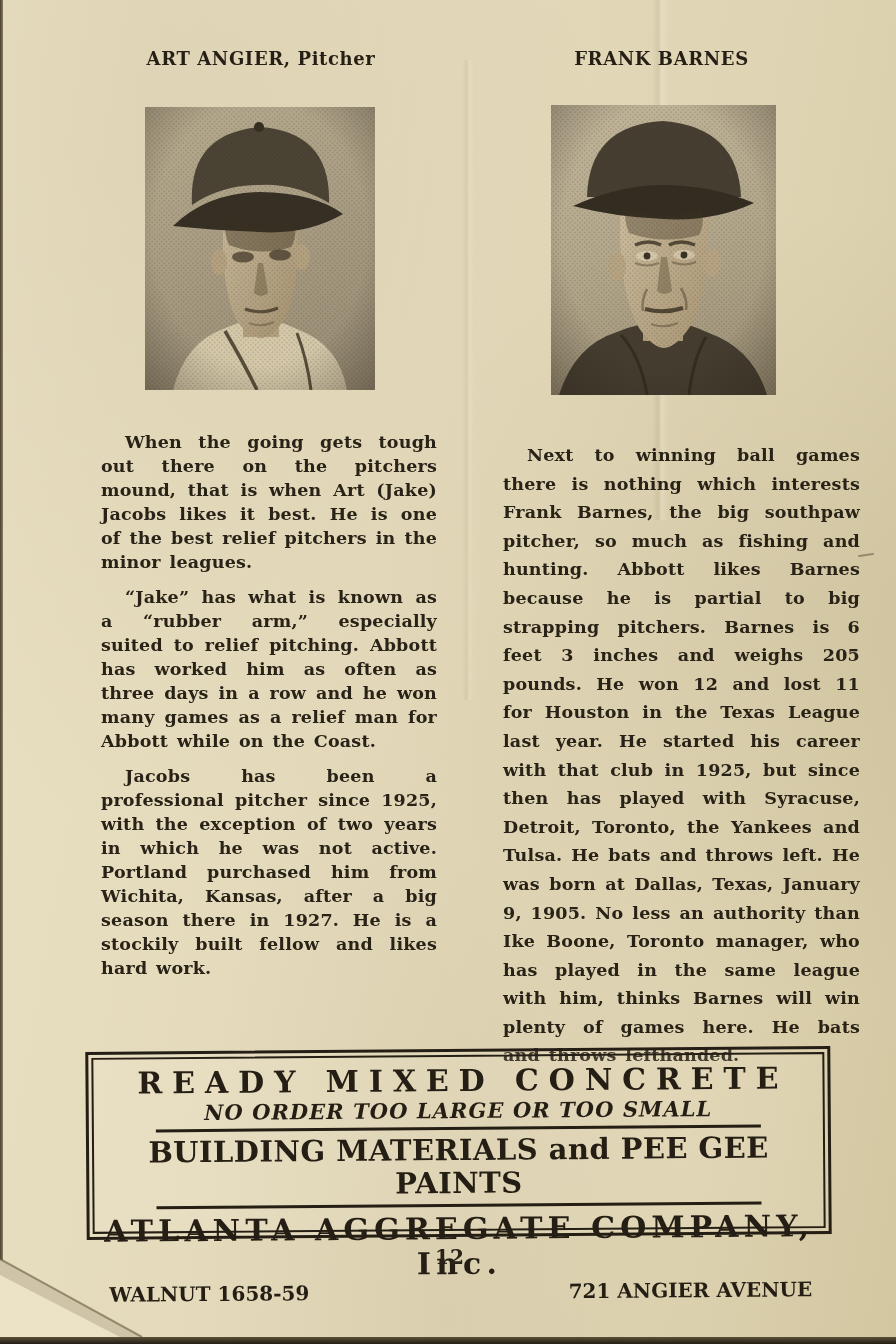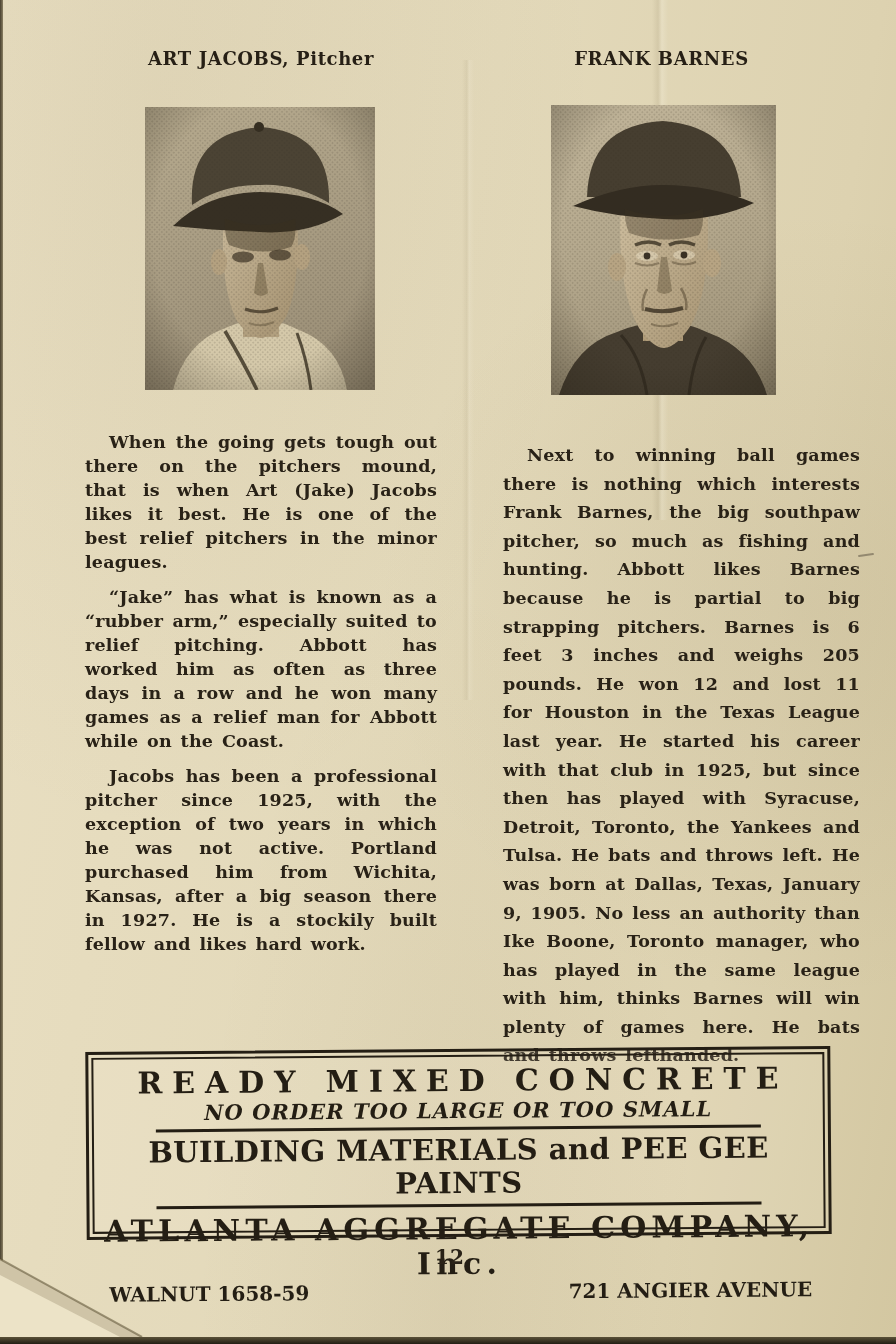--- a/index.html
+++ b/index.html
@@ -42,21 +42,21 @@
   .photo{position:absolute;box-shadow:inset 0 0 10px rgba(70,60,38,0.45);}
   .photo.left{left:145px;top:107px;width:230px;height:283px;}
   .photo.right{left:551px;top:105px;width:225px;height:290px;}
   .photo svg{display:block;}
 
   
   .textcol{position:absolute;color:#292217;}
   .textcol.left{left:85px;top:430px;width:352px;}
   .textcol.right{left:483px;top:441px;width:357px;margin-left:20px;}
   .textcol p{
-    margin:0 0 11px 0;
+    margin:0 0 11px 16px;
     font-size:17.5px;font-weight:bold;
     line-height:24px;
     text-align:justify;text-indent:24px;
     word-spacing:2.5px;letter-spacing:0.2px;
   }
   .textcol.right p{line-height:28.6px;margin:0;}
 
   
   .ad-box{position:absolute;left:86px;top:1049px;width:745px;height:188px;
     border:3px solid #241e14;box-sizing:border-box;padding:3px;
@@ -77,21 +77,21 @@
 </head>
 <body>
 
 <div class="page">
 
   <div class="edge-left"></div>
   <div class="crease-v"></div>
   <div class="crease-v2"></div>
   <div class="pencil-mark"></div>
 
-  <div class="col-header left">ART JACOBS, Pitcher</div>
+  <div class="col-header left">ART ANGIER, Pitcher</div>
   <div class="col-header right">FRANK BARNES</div>
 
   <div class="photo left">
     <svg width="230" height="283" viewBox="0 0 230 283" aria-hidden="true">
       <defs>
         <linearGradient id="bgJ" x1="0" y1="0" x2="0.3" y2="1">
           <stop offset="0" stop-color="#b6aa8e"></stop>
             <stop offset="0.5" stop-color="#aa9e84"></stop>
             <stop offset="1" stop-color="#9c9078"></stop>
         </linearGradient>

